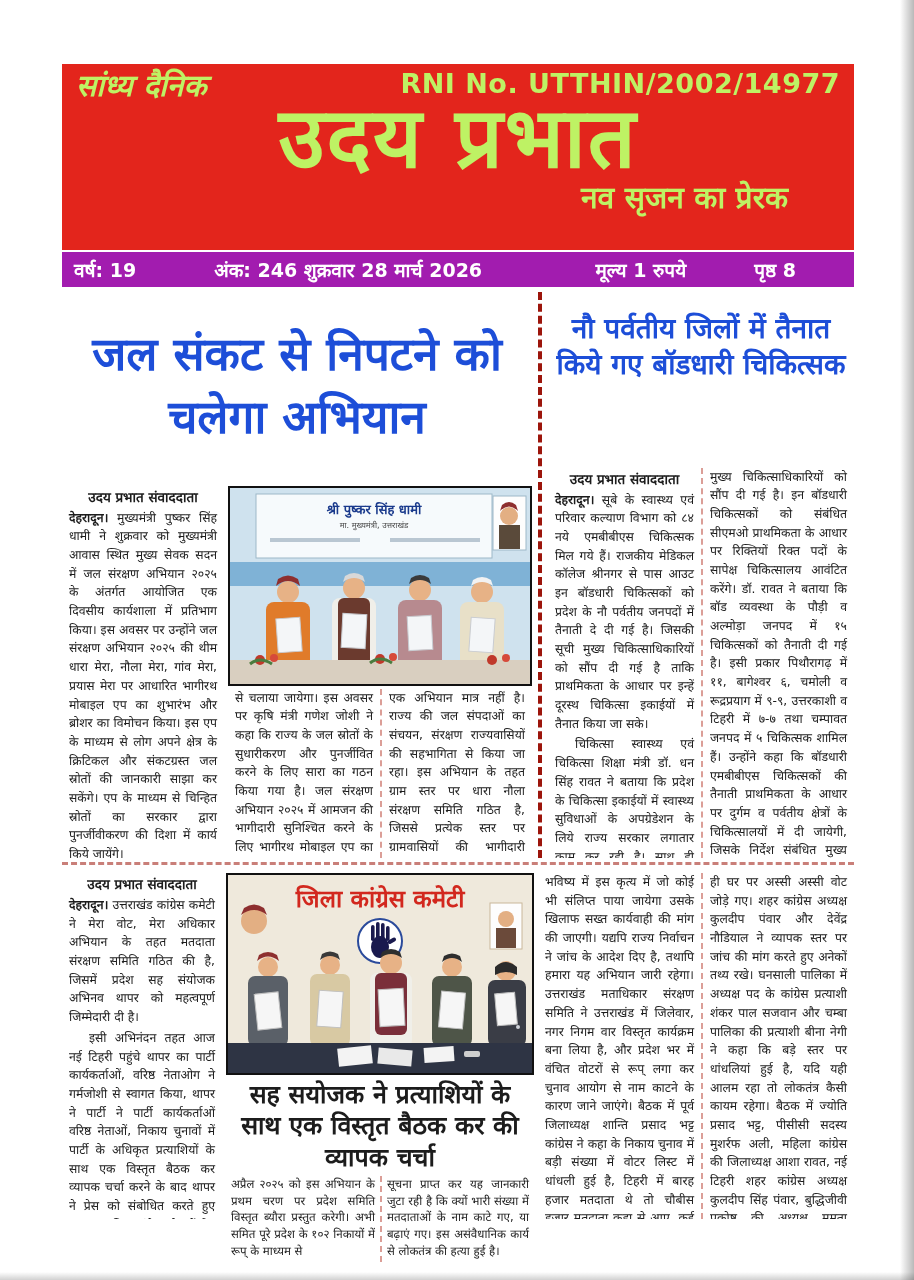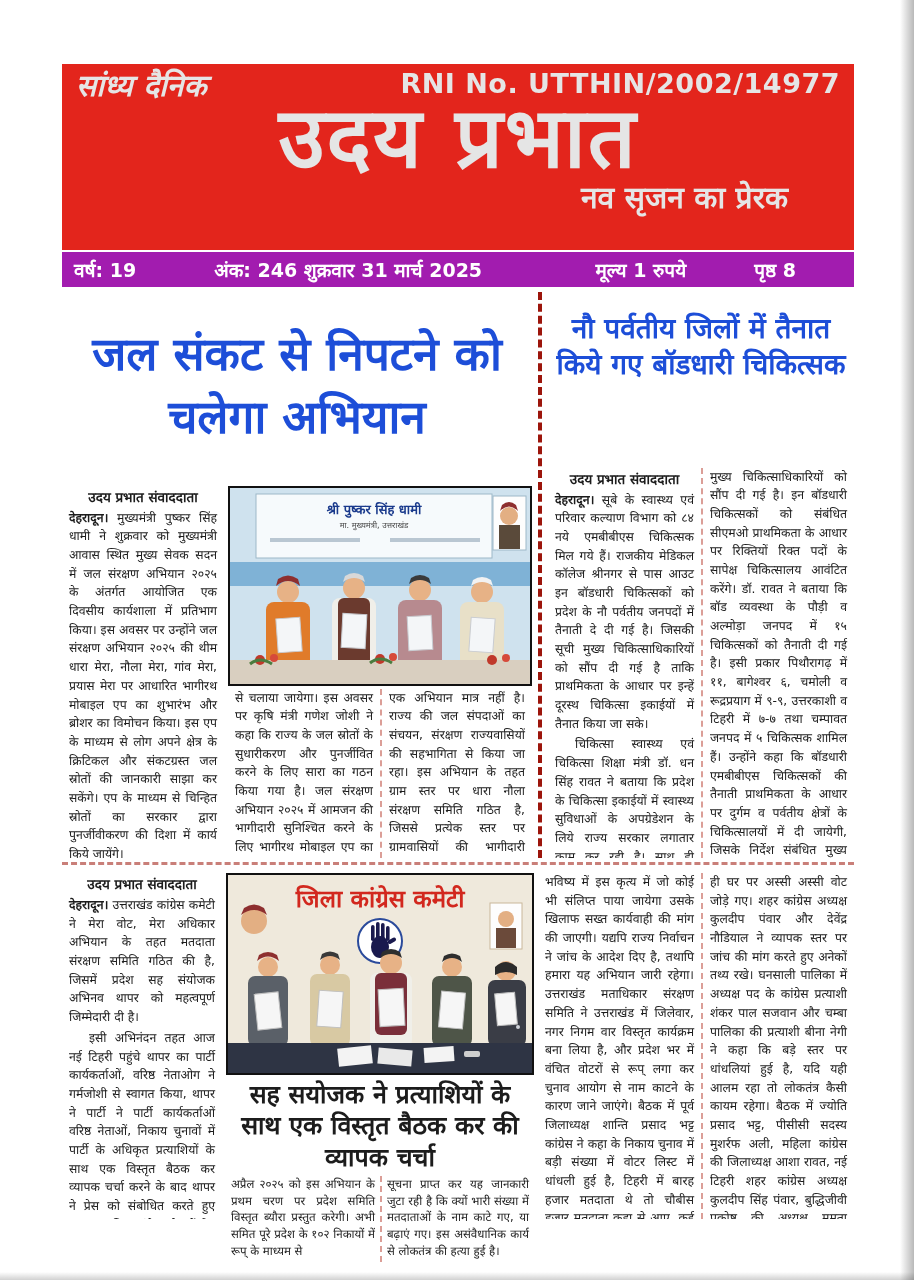--- a/index.html
+++ b/index.html
@@ -9,21 +9,21 @@
     font-family:"DejaVu Sans","Liberation Sans",sans-serif; color:#1c1c1c;
     overflow:hidden; margin:0 auto;
   }
   .scan-right{position:absolute;right:0;top:0;bottom:0;width:14px;
     background:linear-gradient(90deg,rgba(0,0,0,0),rgba(0,0,0,.28));}
   .scan-bottom{position:absolute;left:0;right:0;bottom:0;height:8px;
     background:linear-gradient(180deg,rgba(0,0,0,0),rgba(0,0,0,.18));}
 
   
   .masthead{position:absolute;left:62px;top:64px;width:792px;height:186px;
-    background:#e3251c;color:#e5e5e5;box-sizing:border-box;padding:4px 14px 0;}
+    background:#e3251c;color:#bef264;box-sizing:border-box;padding:4px 14px 0;}
   .mast-top{display:flex;justify-content:space-between;align-items:flex-start;}
   .edition{font-size:30px;font-weight:700;font-style:italic;line-height:1.2;}
   .rni{font-size:27px;font-weight:700;letter-spacing:.5px;}
   .mast-title{text-align:center;font-size:84px;font-weight:700;line-height:1.02;
     letter-spacing:2px;margin-top:-8px;}
   .mast-tagline{text-align:right;font-size:30px;font-weight:700;padding-right:52px;margin-top:-6px;}
 
   
   .datebar{position:absolute;left:62px;top:252px;width:792px;height:35px;background:#a21caf;
     color:#fff;display:flex;align-items:center;font-size:19px;font-weight:700;box-sizing:border-box;}
@@ -79,21 +79,21 @@
     <div class="mast-top">
       <span class="edition">सांध्य दैनिक</span>
       <span class="rni">RNI No. UTTHIN/2002/14977</span>
     </div>
     <div class="mast-title">उदय प्रभात</div>
     <div class="mast-tagline">नव सृजन का प्रेरक</div>
   </header>
 
   <div class="datebar">
     <span class="db-year">वर्ष: 19</span>
-    <span class="db-issue">अंक: 246 शुक्रवार 31 मार्च 2025</span>
+    <span class="db-issue">अंक: 246 शुक्रवार 28 मार्च 2026</span>
     <span class="db-price">मूल्य 1 रुपये</span>
     <span class="db-pages">पृष्ठ 8</span>
   </div>
 
   <section class="top-articles">
 
     <article class="art-water">
       <h1 class="headline water-headline">जल संकट से निपटने को चलेगा अभियान</h1>
       <div class="water-body">
         <div class="col water-col1">

